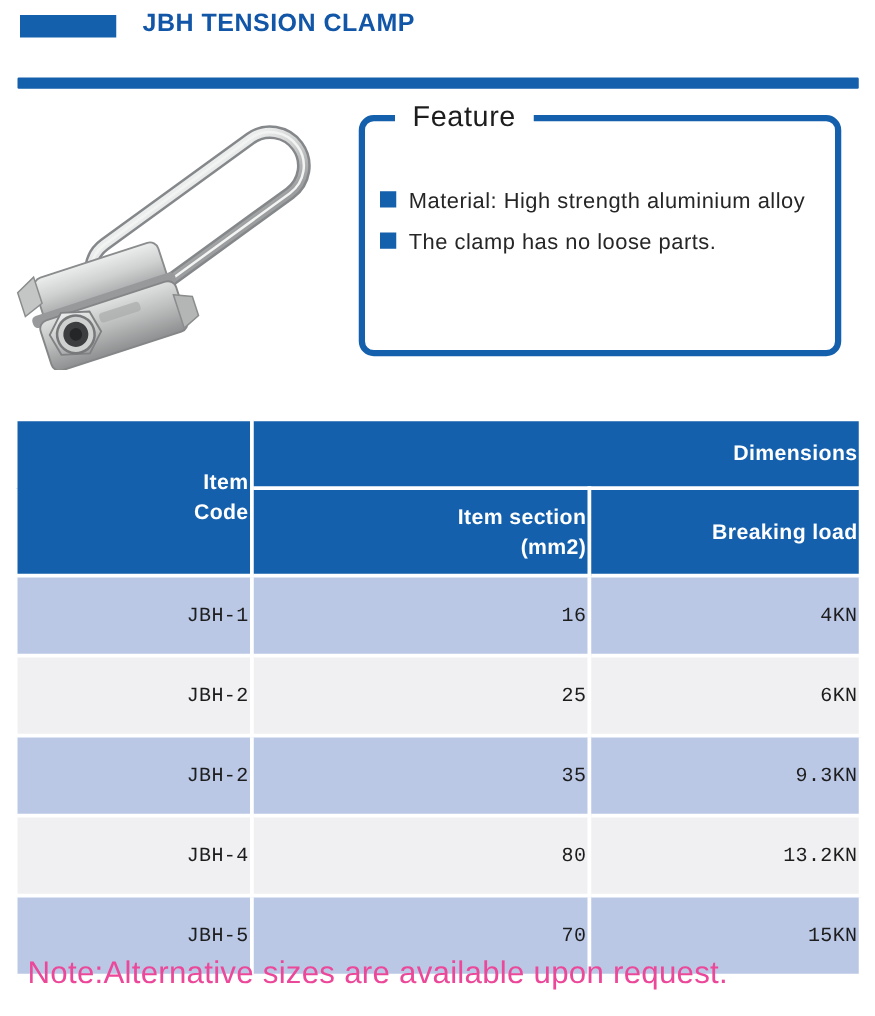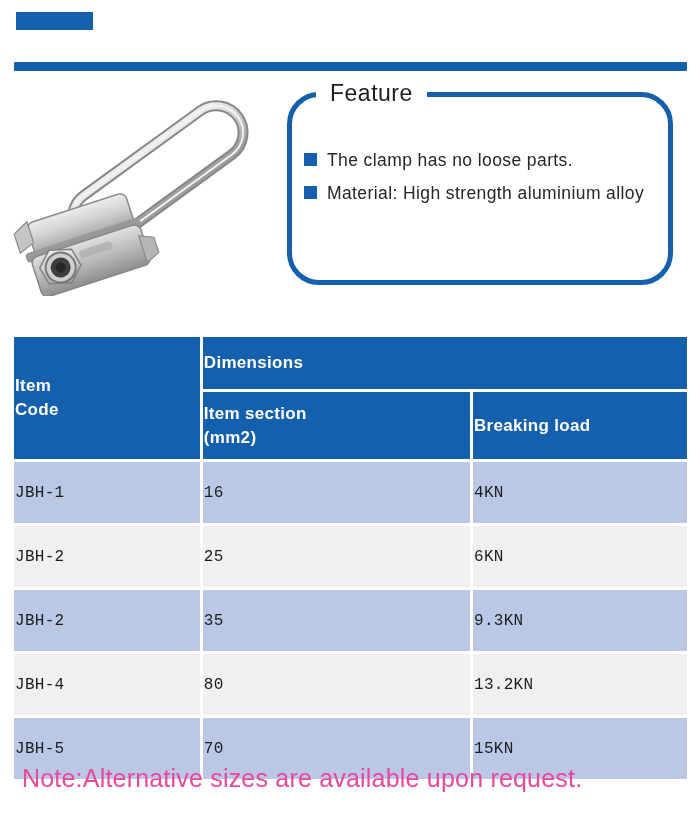--- a/index.html
+++ b/index.html
@@ -27,21 +27,21 @@
     width: 673px; height: 9px; background: #1560AC; border-radius: 1px;
   }
 
   
   .product-figure { position: absolute; left: 12px; top: 84px; width: 268px; height: 212px; }
 
   
   .feature-box {
     position: absolute; left: 287px; top: 92px;
     width: 376px; height: 183px;
-    border: 5px solid #1560AC; border-radius: 32px;
+    border: 5px solid #1560AC; border-radius: 12px;
     background: #ffffff;
   }
   .feature-legend {
     position: absolute; top: -17px; left: 24px;
     background: #ffffff; padding: 0 14px;
     font-size: 23px; color: #1d1d1d; letter-spacing: 0.5px;
   }
   .feature-list {
     list-style: none; margin: 48px 18px 0 12px; padding: 0;
   }
@@ -53,21 +53,21 @@
     display: inline-block; width: 13px; height: 13px;
     background: #1560AC; margin-right: 10px;
   }
 
   
   .spec-table {
     position: absolute; left: 11px; top: 334px;
     width: 679px; border-collapse: collapse; table-layout: fixed;
   }
   .spec-table th, .spec-table td {
-    border: 3px solid #ffffff; text-align: left; vertical-align: middle;
+    border: 3px solid #ffffff; text-align: right; vertical-align: middle;
   }
   .spec-table th {
     background: #1560AC; color: #ffffff;
     font-size: 17px; font-weight: 700; letter-spacing: 0.3px;
     white-space: pre-line; line-height: 24px;
   }
   .spec-table thead tr.h1 th { height: 50px; }
   .spec-table thead tr.h2 th { height: 65px; }
   .spec-table td {
     height: 59px; font-family: Liberation Mono, monospace;
@@ -81,20 +81,21 @@
     position: absolute; left: 22px; top: 764px; margin: 0;
     font-size: 25px; color: #ec4899; letter-spacing: 0.2px;
   }
 </style>
 </head>
 <body>
 
 <div class="page">
 
   <div class="brand-block"></div>
+  <h1 class="page-title">JBH TENSION CLAMP</h1>
   <div class="top-bar"></div>
 
   <div class="product-figure">
     <svg width="268" height="212" viewBox="0 0 268 212">
       <defs>
         <linearGradient id="metalV" x1="0" y1="0" x2="0" y2="1">
           <stop offset="0" stop-color="#eceded"></stop>
           <stop offset="0.45" stop-color="#cfd1d1"></stop>
           <stop offset="1" stop-color="#9b9d9e"></stop>
         </linearGradient>
@@ -123,22 +124,22 @@
         <circle cx="44" cy="176" r="10" fill="#3c3e3f"></circle>
         <circle cx="44" cy="176" r="5" fill="#242627"></circle>
         <rect x="66" y="166" width="34" height="8" rx="3" fill="#a9abab" opacity="0.7"></rect>
       </g>
     </svg>
   </div>
 
   <div class="feature-box">
     <div class="feature-legend">Feature</div>
     <ul class="feature-list">
+      <li><span class="bullet-square"></span><span>Material: High strength aluminium alloy</span></li>
       <li><span class="bullet-square"></span><span>The clamp has no loose parts.</span></li>
-      <li><span class="bullet-square"></span><span>Material: High strength aluminium alloy</span></li>
     </ul>
   </div>
 
   <table class="spec-table">
     <colgroup>
       <col style="width:188px">
         <col style="width:269px">
         <col style="width:216px">
     </colgroup>
     <thead>

